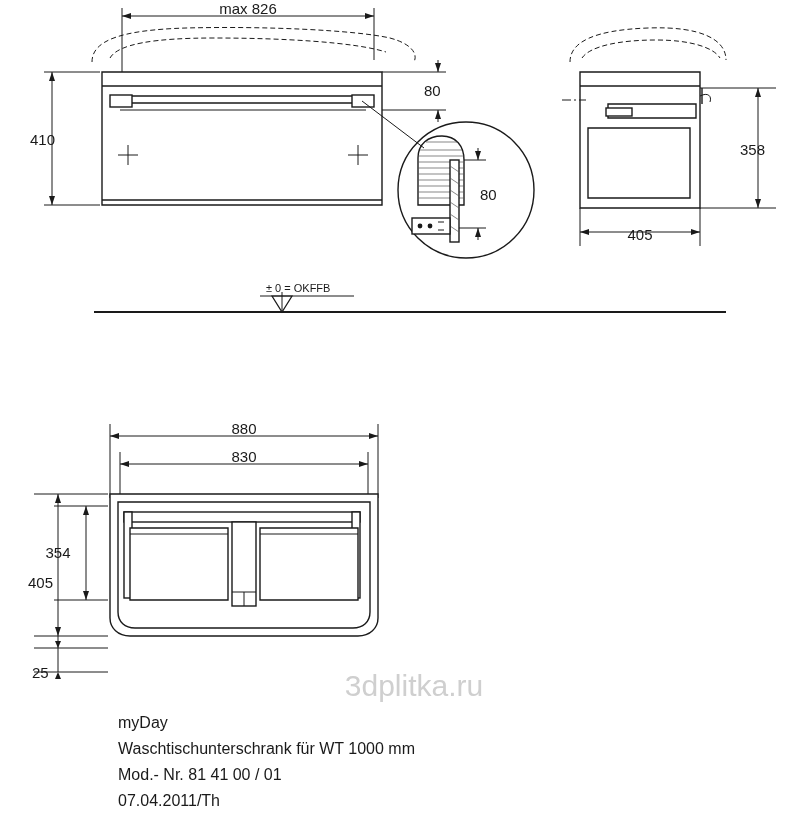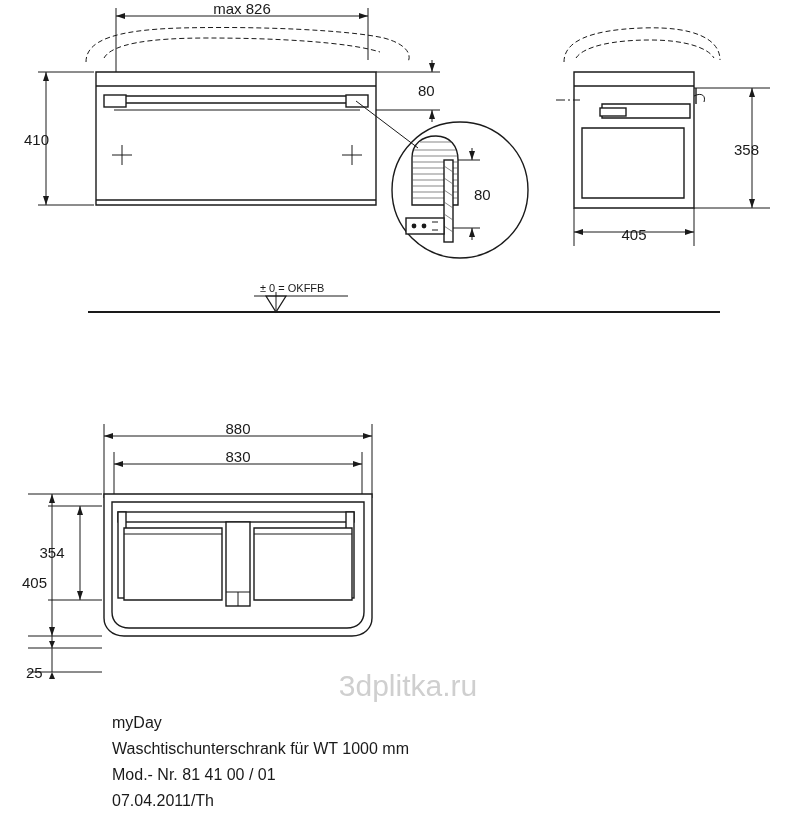--- a/index.html
+++ b/index.html
@@ -4,21 +4,21 @@
 <style>
   html,body{margin:0;padding:0;}
   body{
     width:800px;height:822px;
     background:#ffffff;
     font-family:"Liberation Sans", sans-serif;
     color:#1a1a1a;
     position:relative;
     overflow:hidden;
   }
-  #stage{position:absolute;left:8px;top:0;width:732px;height:822px;}
+  #stage{position:absolute;left:14px;top:0;width:732px;height:822px;}
   svg{position:absolute;left:0;top:0;width:800px;height:822px;}
   .dimtext{
     font-family:"Liberation Sans", sans-serif;
     font-size:15px;
     fill:#1a1a1a;
   }
   .smalltext{
     font-family:"Liberation Sans", sans-serif;
     font-size:11px;
     fill:#1a1a1a;

